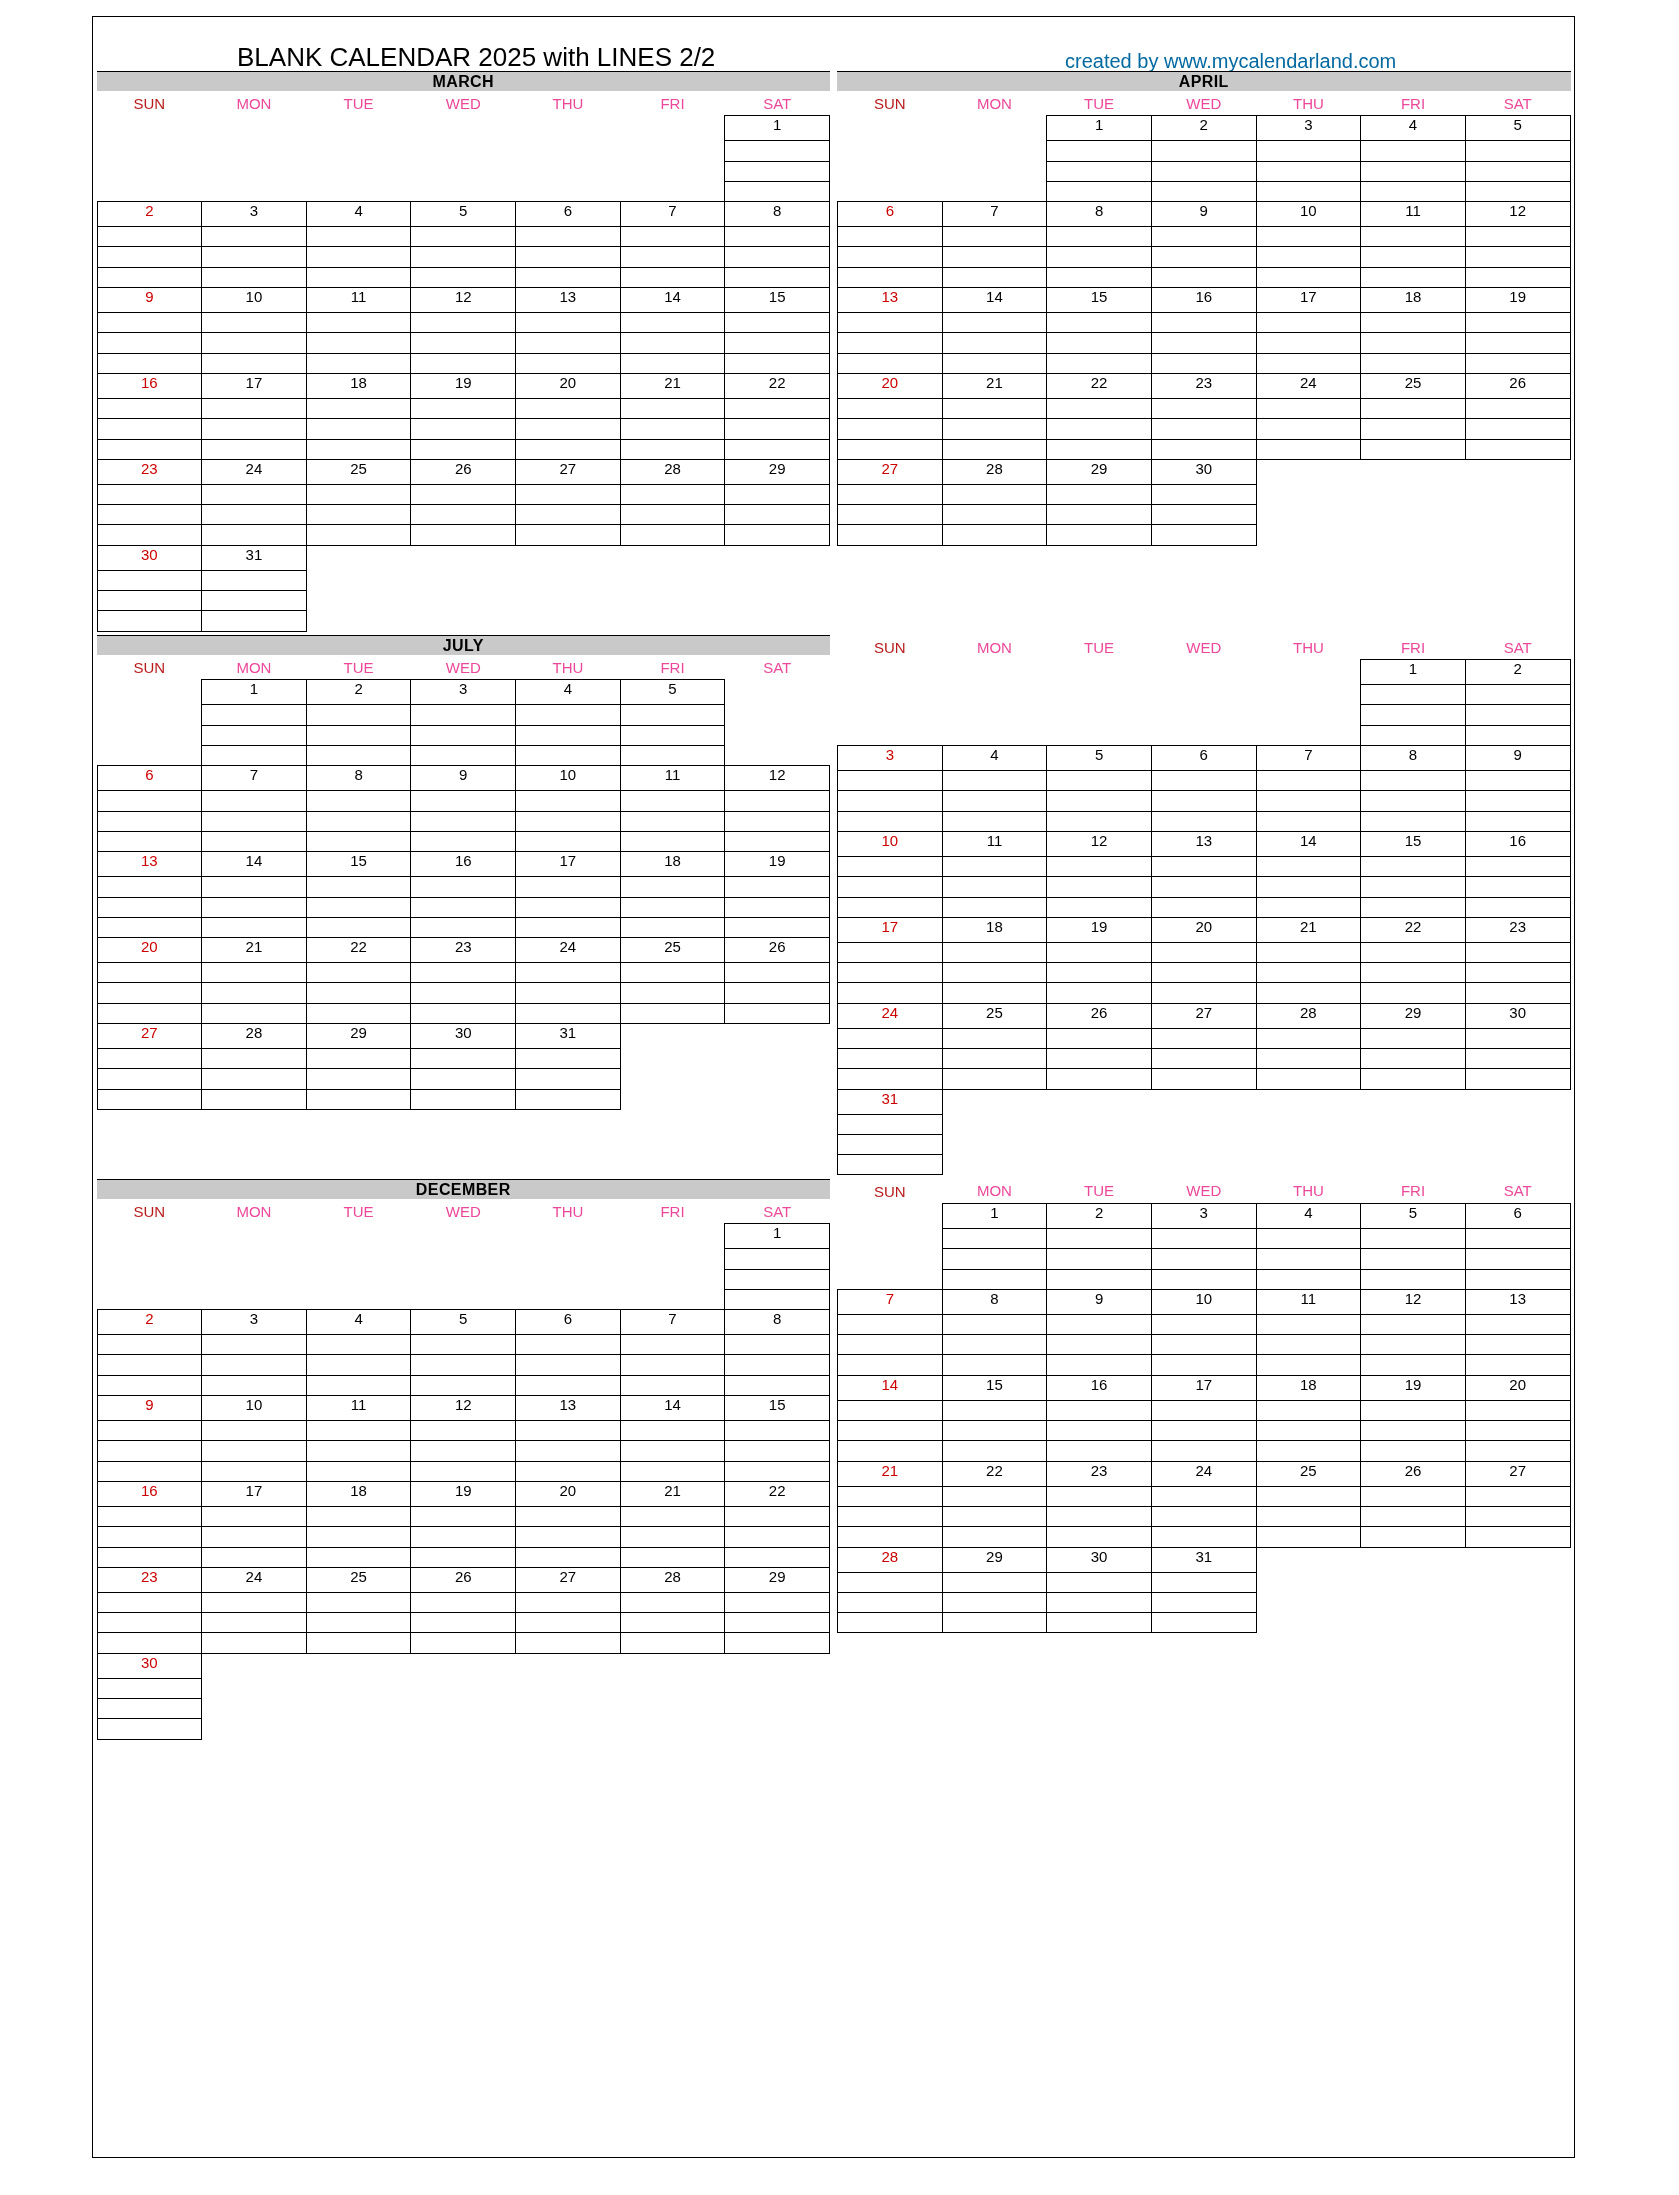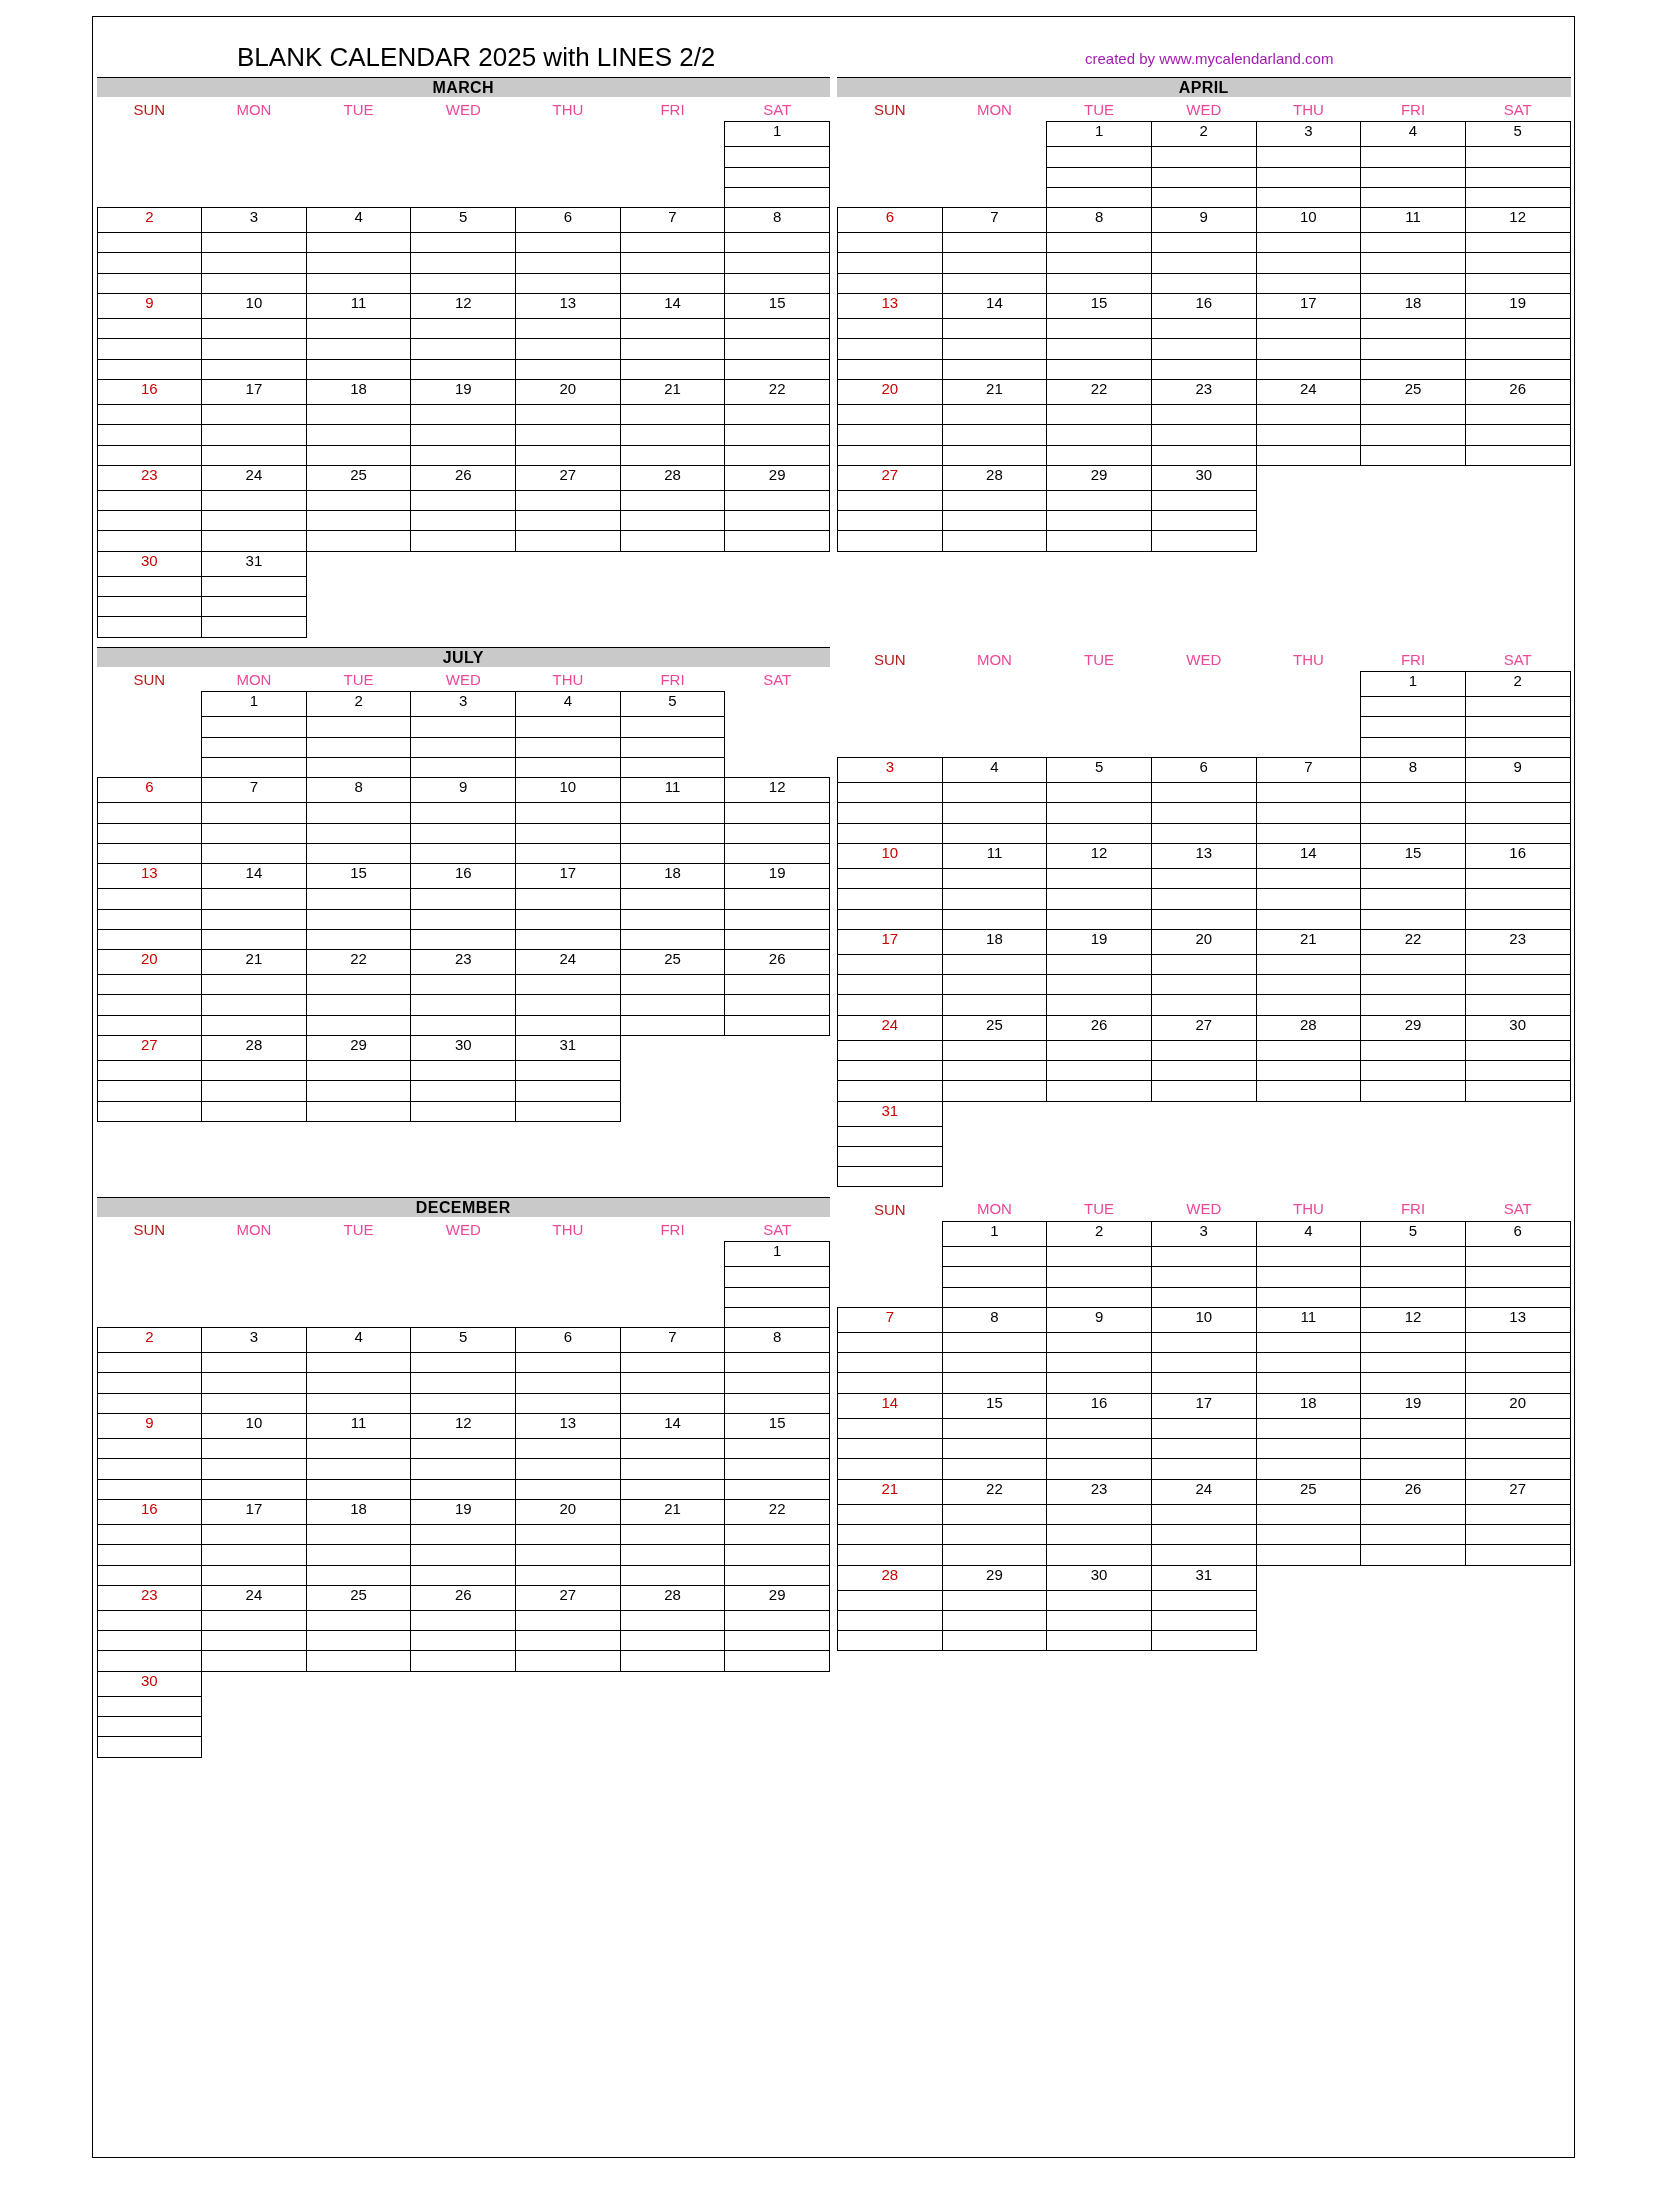--- a/index.html
+++ b/index.html
@@ -31,41 +31,40 @@
   .title {
     position: absolute;
     left: 112px;
     top: 24.6px;
     font-size: 26px;
     color: #000;
     white-space: nowrap;
   }
   .credit {
     position: absolute;
-    left: 960px;
+    left: 940px;
     top: 33px;
-    font-size: 15px;
-    color: #a21caf;
+    font-size: 20px;
+    color: #0369a1;
     white-space: nowrap;
   }
   .grid {
     position: absolute;
     left: 0;
     top: 54px;
     width: 100%;
   }
   .row {
     display: flex;
     width: 100%;
   }
   .month {
     width: 50%;
     box-sizing: border-box;
     padding: 0 0 0 0;
-    margin-top: 6px;
   }
   .month-inner {
     margin: 0 3.5px;
   }
   .month-name {
     background: #c9c9c9;
     text-align: center;
     font-size: 16px;
     font-weight: bold;
     letter-spacing: 0.4px;

